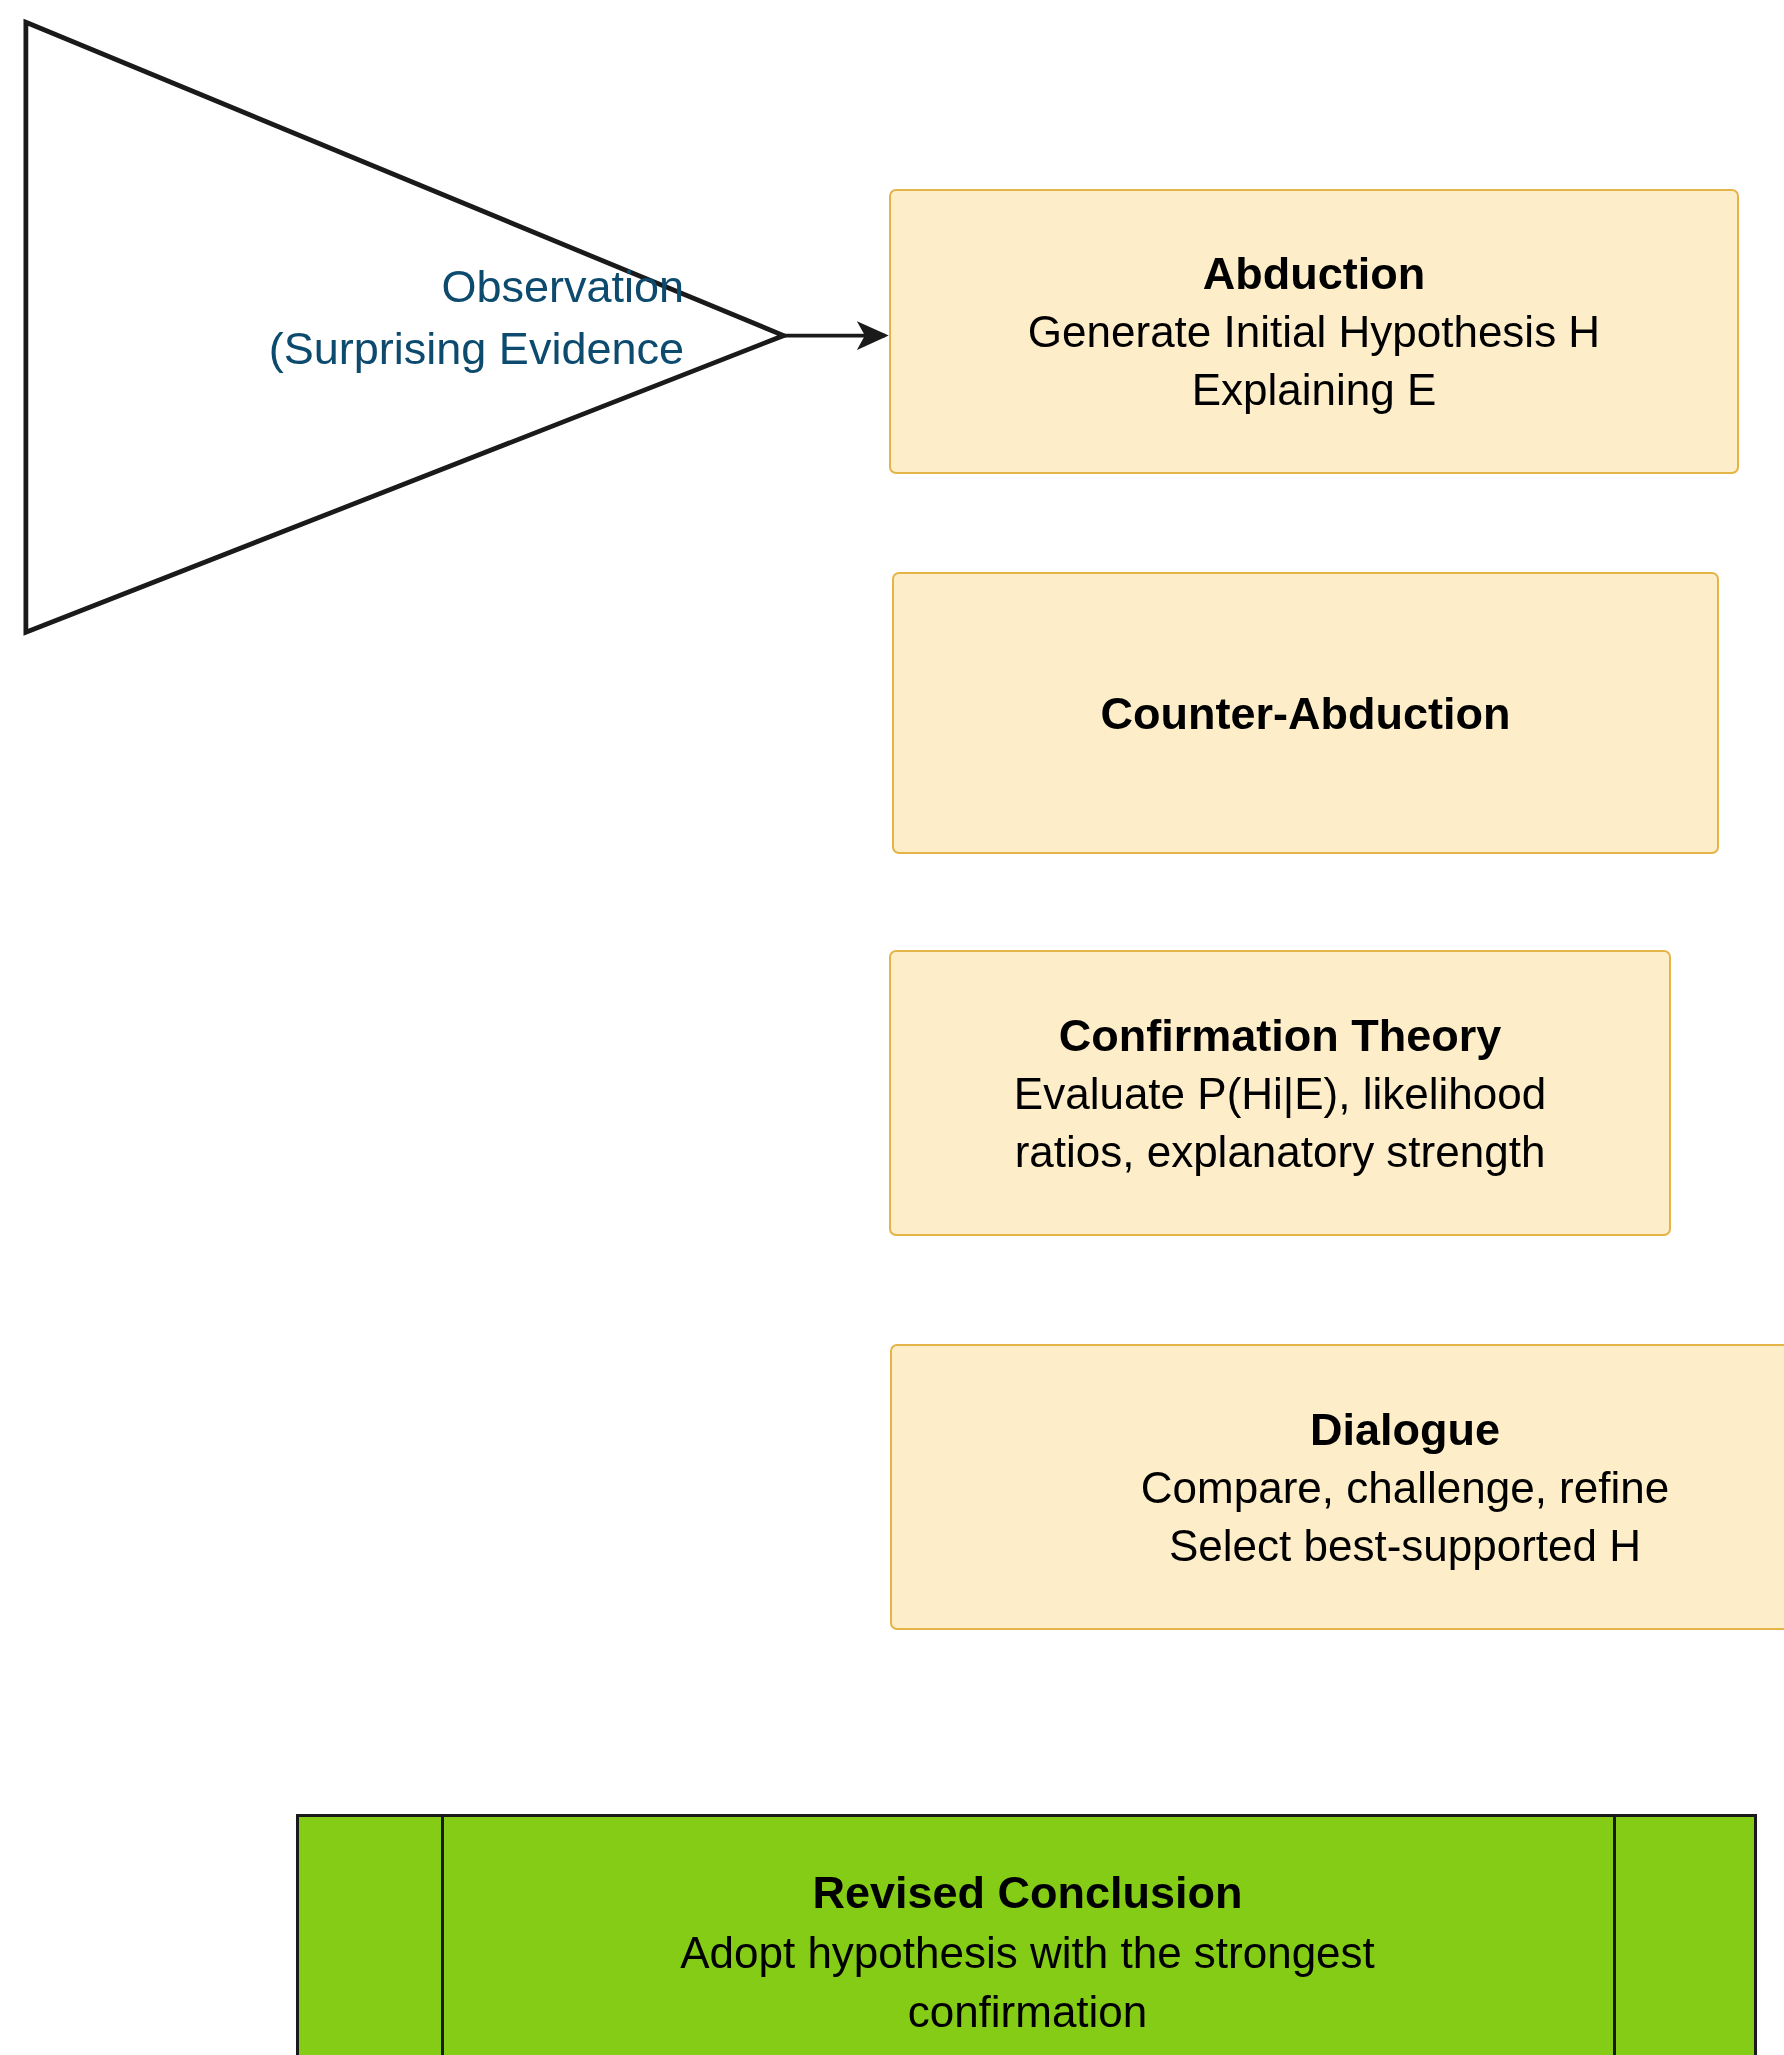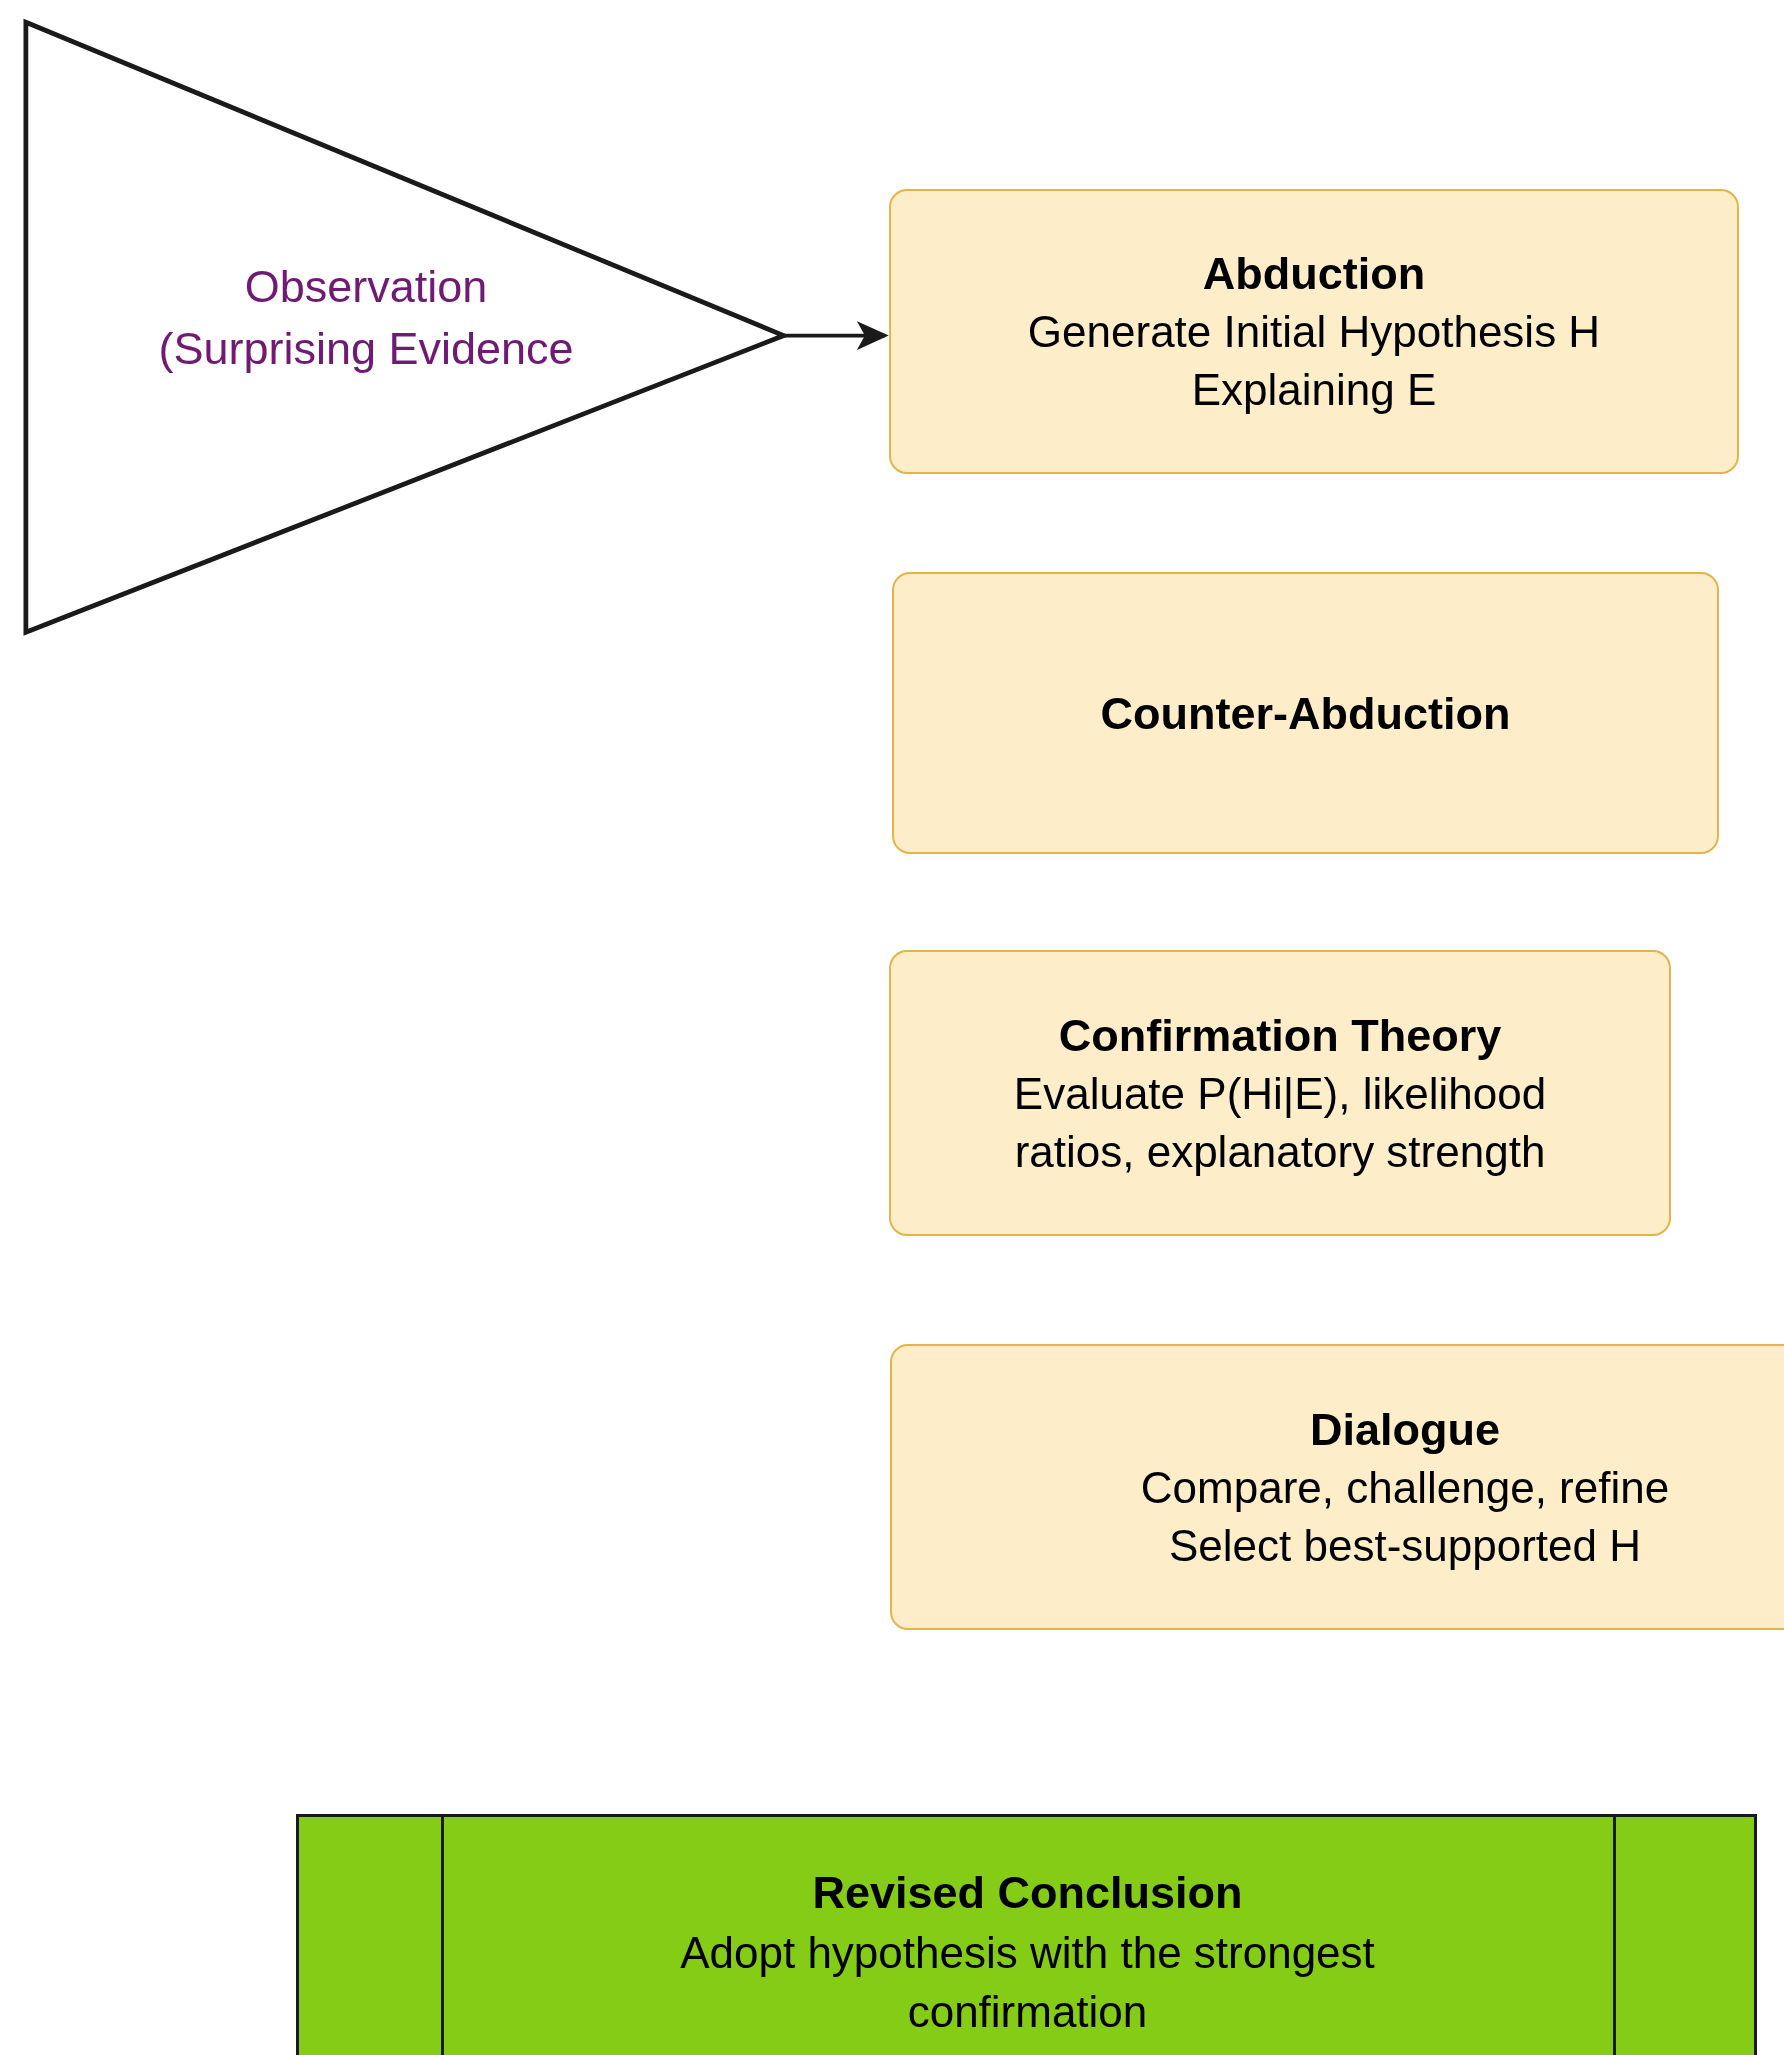--- a/index.html
+++ b/index.html
@@ -25,43 +25,43 @@
     left: 0;
     top: 0;
     width: 804px;
     height: 660px;
   }
   .tri-label {
     position: absolute;
     left: 48px;
     top: 256px;
     width: 636px;
-    text-align: center;
+    text-align: right;
     font-size: 45px;
     line-height: 62px;
-    color: #701a75;
+    color: #0c4a6e;
     white-space: pre-line;
   }
 
   
   #arrow-svg {
     position: absolute;
     left: 764px;
     top: 302px;
     width: 143px;
     height: 72px;
   }
 
   
   .pbox {
     position: absolute;
     box-sizing: border-box;
     background: #fdeec9;
     border: 2.4px solid #e5b448;
-    border-radius: 18px;
+    border-radius: 7px;
     display: flex;
     flex-direction: column;
     align-items: center;
     justify-content: center;
     text-align: center;
     color: #000000;
     padding: 8px 20.7px;
   }
   .pbox .ptitle {
     font-size: 45px;

